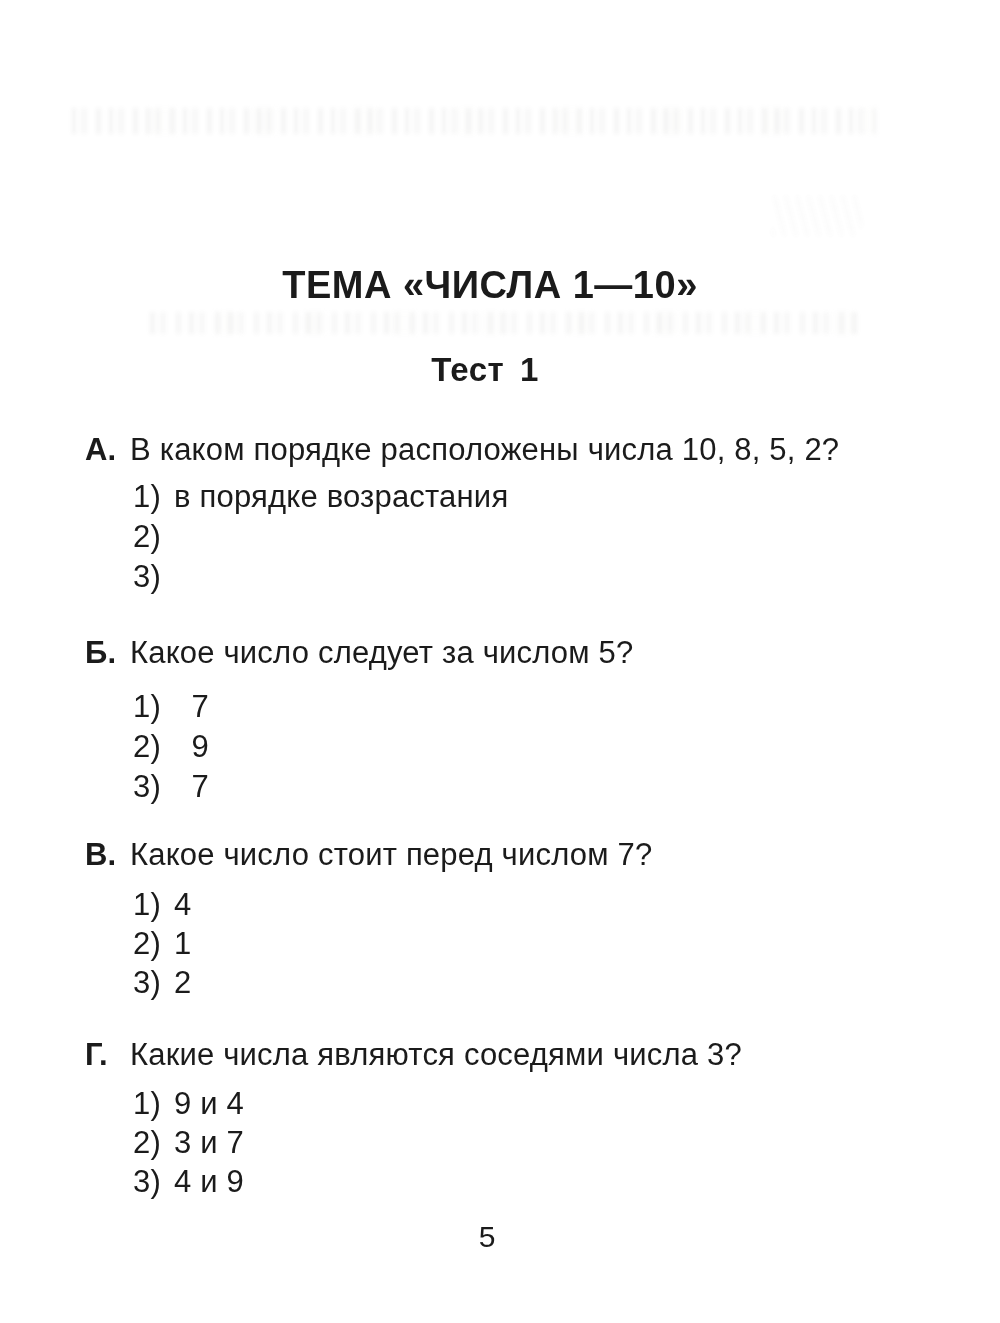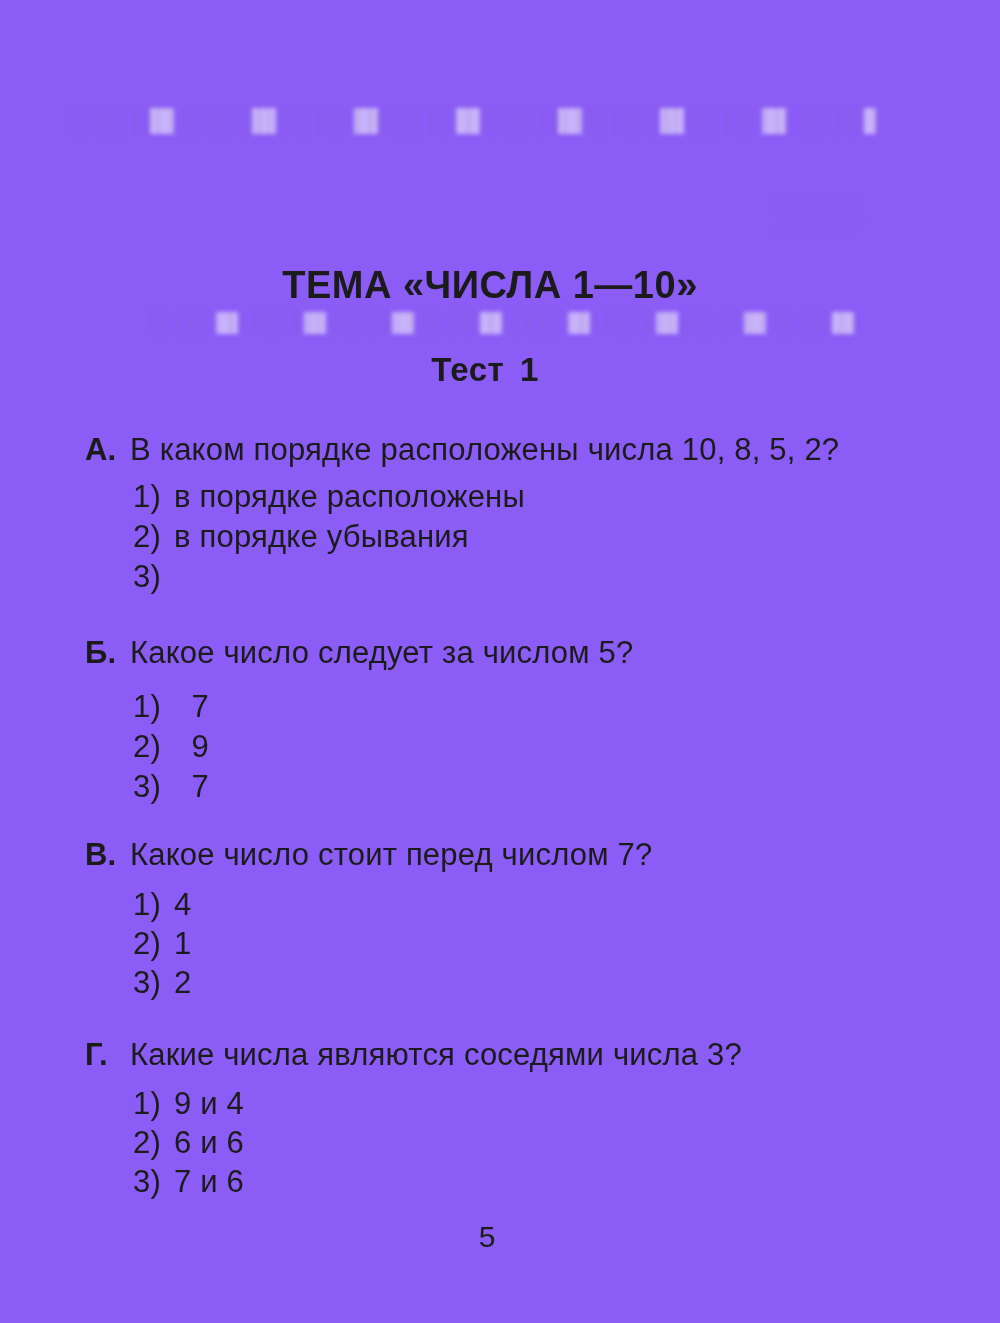--- a/index.html
+++ b/index.html
@@ -1,21 +1,21 @@
 <!DOCTYPE html>
 <html><head>
 <meta charset="utf-8">
 <style>
   html, body { margin: 0; padding: 0; background: #e8e8e8; }
   .page {
     position: relative;
     width: 1000px;
     height: 1323px;
     margin: 0 auto;
-    background: #8b5cf6;
+    background: #ffffff;
     font-family: "Liberation Sans", sans-serif;
     color: #1b1b1b;
     overflow: hidden;
   }
 
   
   .bleed {
     position: absolute;
     filter: blur(2.2px);
     opacity: 0.6;
@@ -144,25 +144,24 @@
 
   <h2 class="subtitle">Тест 1</h2>
 
   <div class="q q-a">
     <span class="q-label">А.</span>
     <span class="q-text">В каком порядке расположены числа 10, 8, 5, 2?</span>
   </div>
   <div class="opts opts-a">
     <div class="opt">
       <span class="opt-num">1)</span>
-      <span class="opt-text">в порядке расположены</span>
-    </div>
-    <div class="opt">
-      <span class="opt-num">2)</span>
-      <span class="opt-text">в порядке убывания</span>
+      <span class="opt-text">в порядке возрастания</span>
+    </div>
+    <div class="opt">
+      <span class="opt-num">2)</span>
     </div>
     <div class="opt">
       <span class="opt-num">3)</span>
     </div>
   </div>
 
   <div class="q q-b">
     <span class="q-label">Б.</span>
     <span class="q-text">Какое число следует за числом 5?</span>
   </div>
@@ -204,23 +203,23 @@
     <span class="q-label">Г.</span>
     <span class="q-text">Какие числа являются соседями числа 3?</span>
   </div>
   <div class="opts opts-g">
     <div class="opt">
       <span class="opt-num">1)</span>
       <span class="opt-text">9 и 4</span>
     </div>
     <div class="opt">
       <span class="opt-num">2)</span>
-      <span class="opt-text">6 и 6</span>
-    </div>
-    <div class="opt">
-      <span class="opt-num">3)</span>
-      <span class="opt-text">7 и 6</span>
+      <span class="opt-text">3 и 7</span>
+    </div>
+    <div class="opt">
+      <span class="opt-num">3)</span>
+      <span class="opt-text">4 и 9</span>
     </div>
   </div>
 
   <div class="page-number">5</div>
 
 </div>
 
 </body></html>

